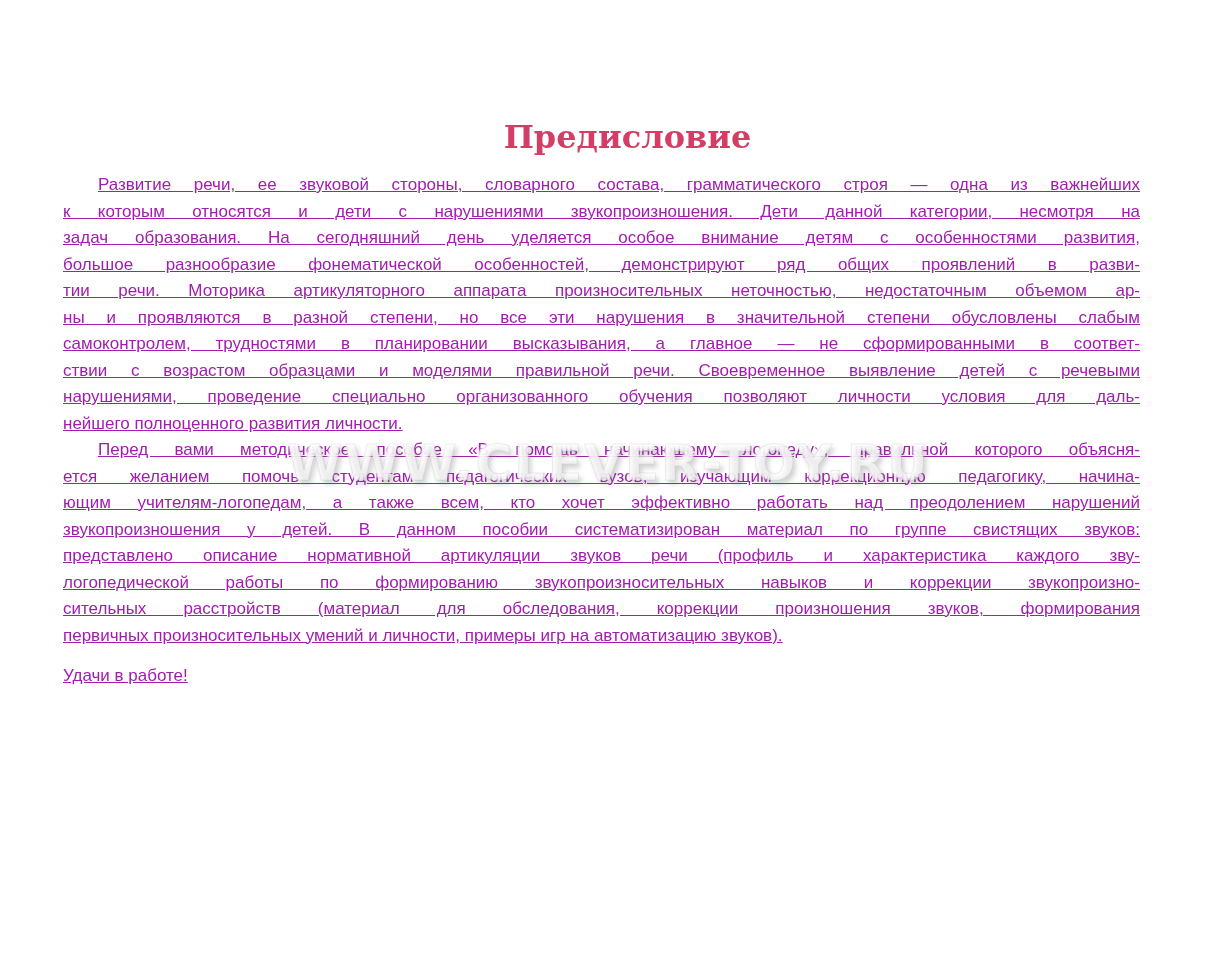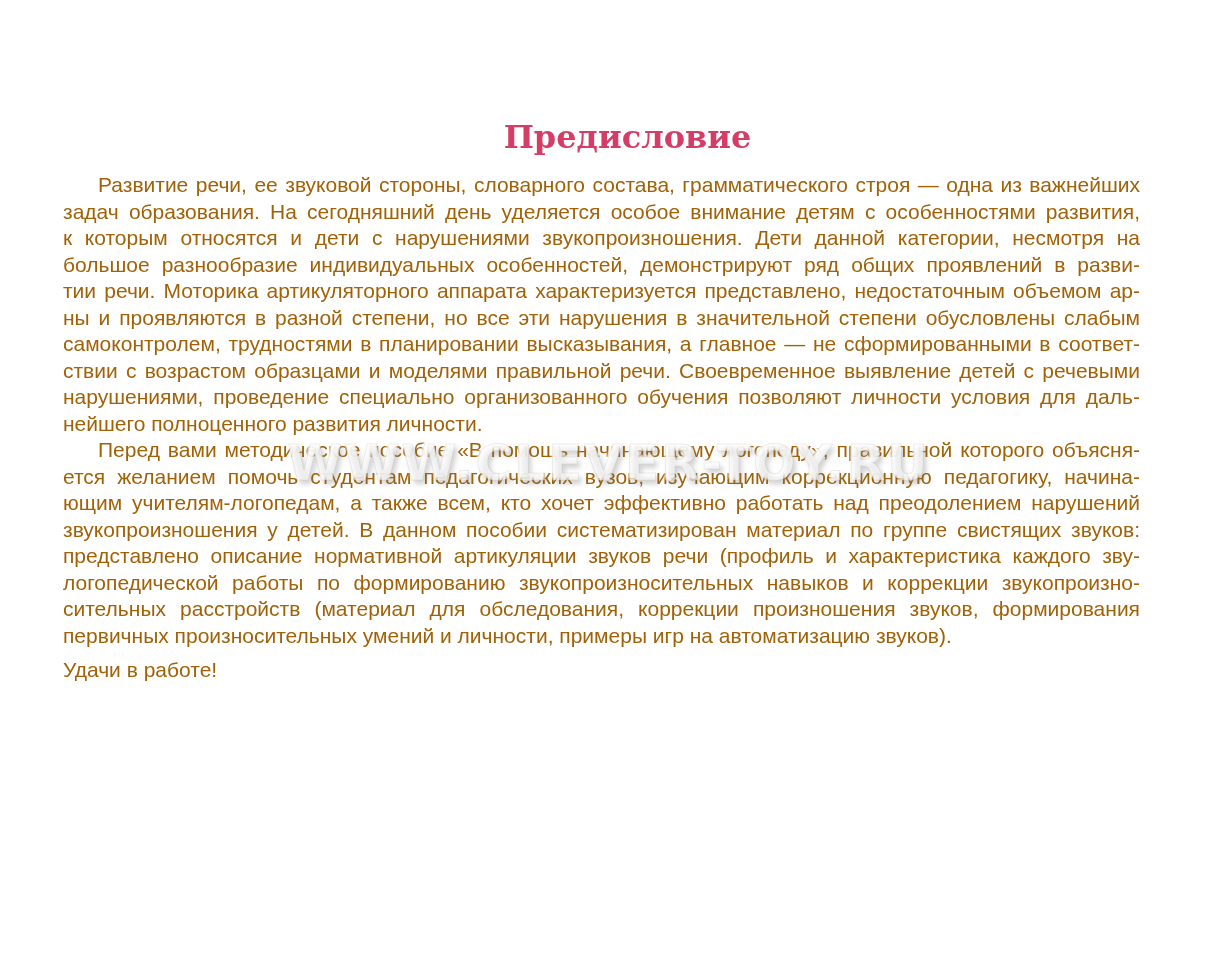--- a/index.html
+++ b/index.html
@@ -27,36 +27,37 @@
     font-size: 32px;
     line-height: 1.2;
     color: #d43e66;
     padding-left: 19px;
   }
   .content {
     position: absolute;
     top: 172px;
     left: 63px;
     width: 1077px;
-    font-size: 21px;
+    font-size: 17px;
     line-height: 26.5px;
-    color: #a16207;
+    color: #a21caf;
+    text-decoration: underline;
   }
   .para { margin: 0; }
   .line {
     text-align: justify;
     text-align-last: justify;
   }
   .line.last {
     text-align: center;
     text-align-last: left;
   }
   .line.indent { text-indent: 35px; }
   .closing {
-    margin-top: 8px;
+    margin-top: 14px;
     text-align: center;
     text-align-last: center;
   }
   .watermark {
     position: absolute;
     top: 438px;
     left: 0;
     width: 100%;
     text-align: center;
     font-family: "DejaVu Sans", sans-serif;
@@ -79,24 +80,24 @@
 <div class="page">
 
   <div class="watermark">WWW.CLEVER-TOY.RU</div>
 
   <h1 class="title">Предисловие</h1>
 
   <div class="content">
 
     <div class="para">
       <div class="line indent">Развитие речи, ее звуковой стороны, словарного состава, грамматического строя — одна из важнейших</div>
+      <div class="line">к которым относятся и дети с нарушениями звукопроизношения. Дети данной категории, несмотря на</div>
       <div class="line">задач образования. На сегодняшний день уделяется особое внимание детям с особенностями развития,</div>
-      <div class="line">к которым относятся и дети с нарушениями звукопроизношения. Дети данной категории, несмотря на</div>
-      <div class="line">большое разнообразие индивидуальных особенностей, демонстрируют ряд общих проявлений в разви-</div>
-      <div class="line">тии речи. Моторика артикуляторного аппарата характеризуется представлено, недостаточным объемом ар-</div>
+      <div class="line">большое разнообразие фонематической особенностей, демонстрируют ряд общих проявлений в разви-</div>
+      <div class="line">тии речи. Моторика артикуляторного аппарата произносительных неточностью, недостаточным объемом ар-</div>
       <div class="line">ны и проявляются в разной степени, но все эти нарушения в значительной степени обусловлены слабым</div>
       <div class="line">самоконтролем, трудностями в планировании высказывания, а главное — не сформированными в соответ-</div>
       <div class="line">ствии с возрастом образцами и моделями правильной речи. Своевременное выявление детей с речевыми</div>
       <div class="line">нарушениями, проведение специально организованного обучения позволяют личности условия для даль-</div>
       <div class="line last">нейшего полноценного развития личности.</div>
     </div>
 
     <div class="para">
       <div class="line indent">Перед вами методическое пособие «В помощь начинающему логопеду», правильной которого объясня-</div>
       <div class="line">ется желанием помочь студентам педагогических вузов, изучающим коррекционную педагогику, начина-</div>

